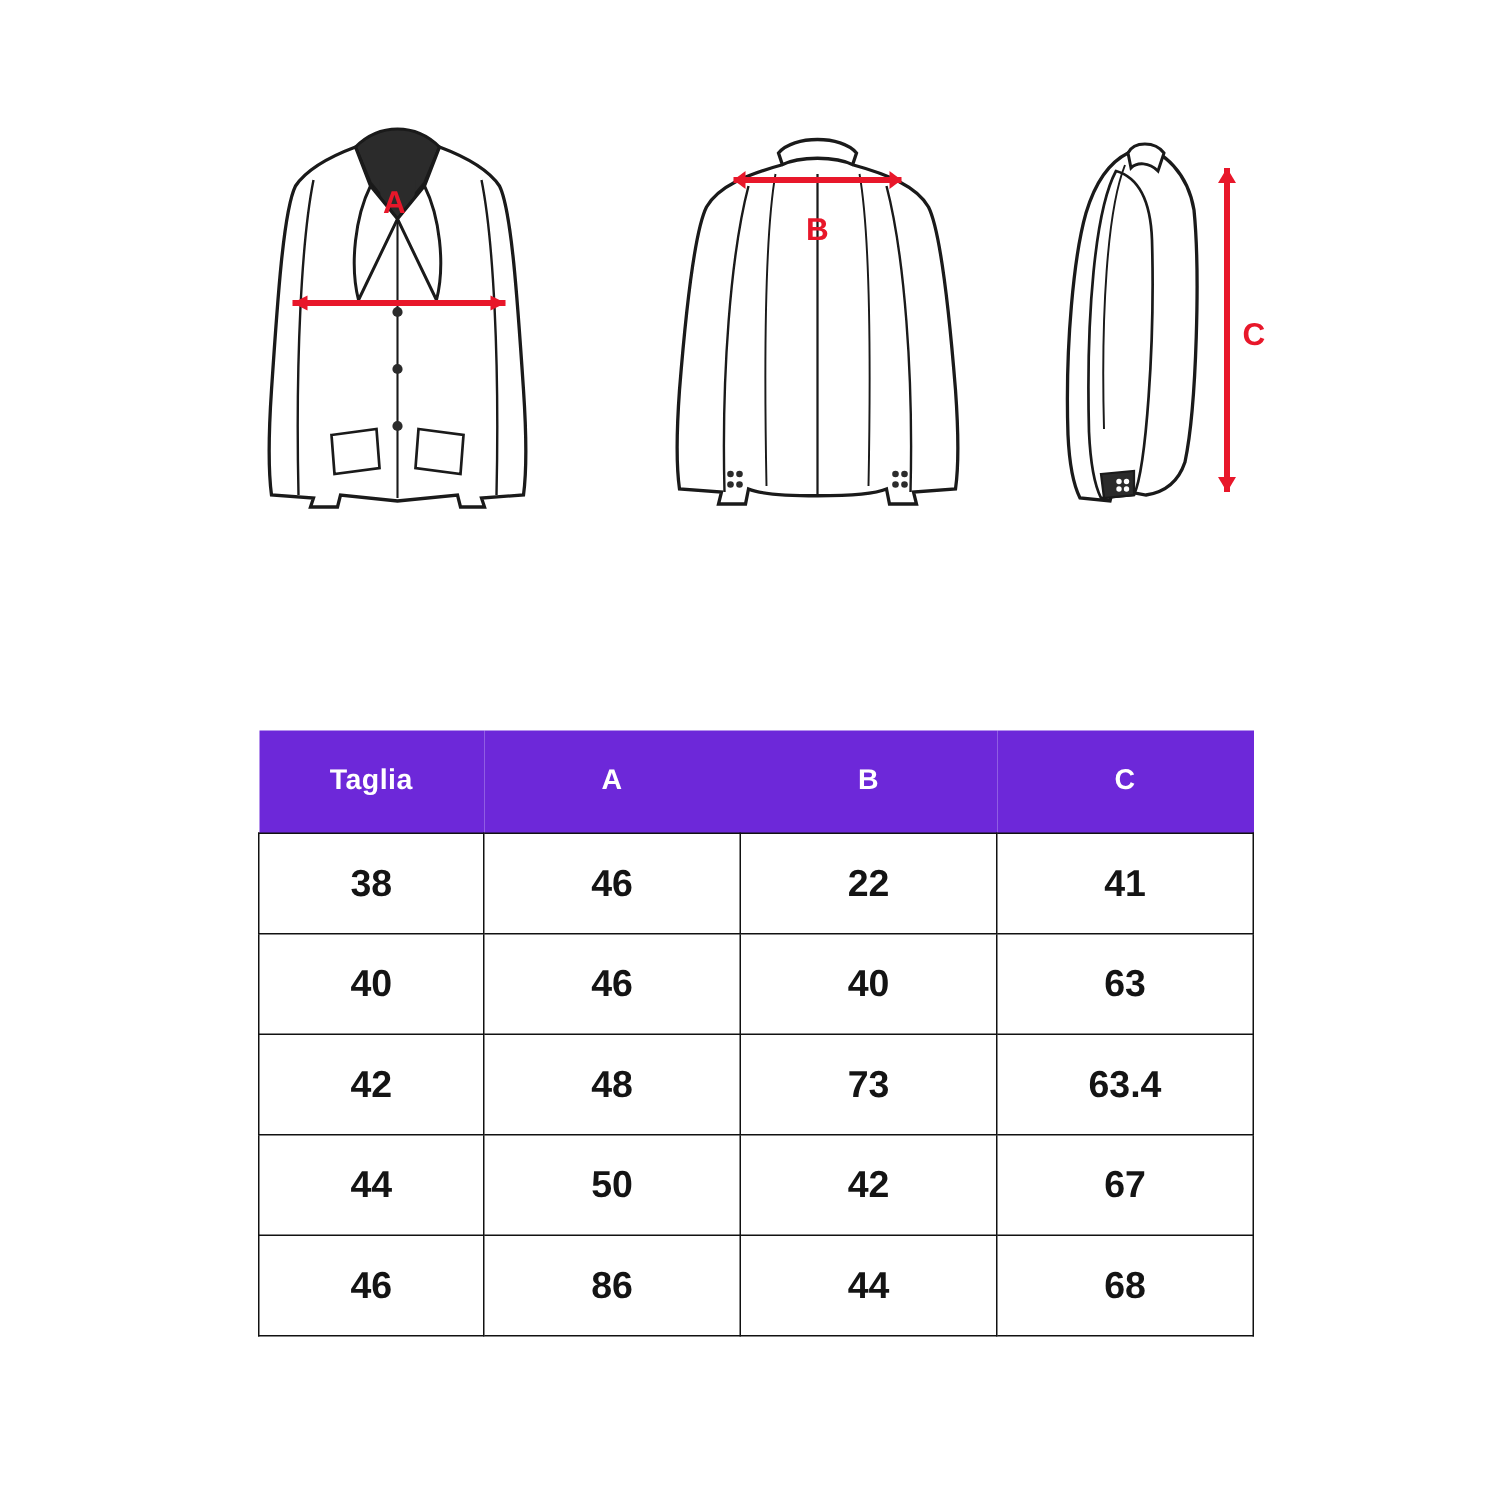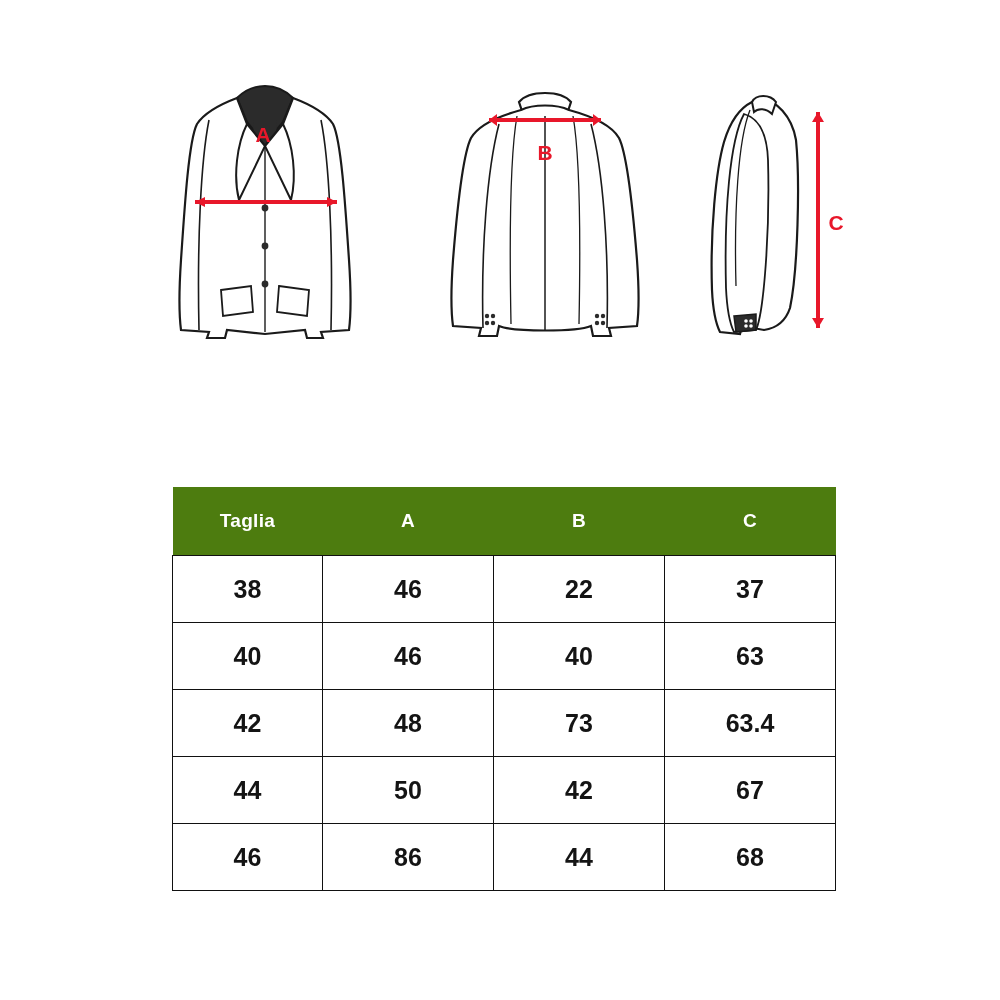--- a/index.html
+++ b/index.html
@@ -56,21 +56,21 @@
     left: 172px;
     top: 487px;
     width: 656px;
   }
   table.size-table {
     border-collapse: collapse;
     width: 656px;
     table-layout: fixed;
   }
   table.size-table th {
-    background: #4d7c0f;
+    background: #6d28d9;
     color: #ffffff;
     font-size: 19px;
     font-weight: bold;
     height: 66px;
     border: none;
     letter-spacing: 0.3px;
   }
   table.size-table th.col-first { width: 148px; }
   table.size-table th.col-rest  { width: 169px; }
   table.size-table td {
@@ -203,21 +203,21 @@
           <th class="col-rest">A</th>
           <th class="col-rest">B</th>
           <th class="col-rest">C</th>
         </tr>
       </thead>
       <tbody>
         <tr>
           <td>38</td>
           <td>46</td>
           <td>22</td>
-          <td>37</td>
+          <td>41</td>
         </tr>
         <tr>
           <td>40</td>
           <td>46</td>
           <td>40</td>
           <td>63</td>
         </tr>
         <tr>
           <td>42</td>
           <td>48</td>

